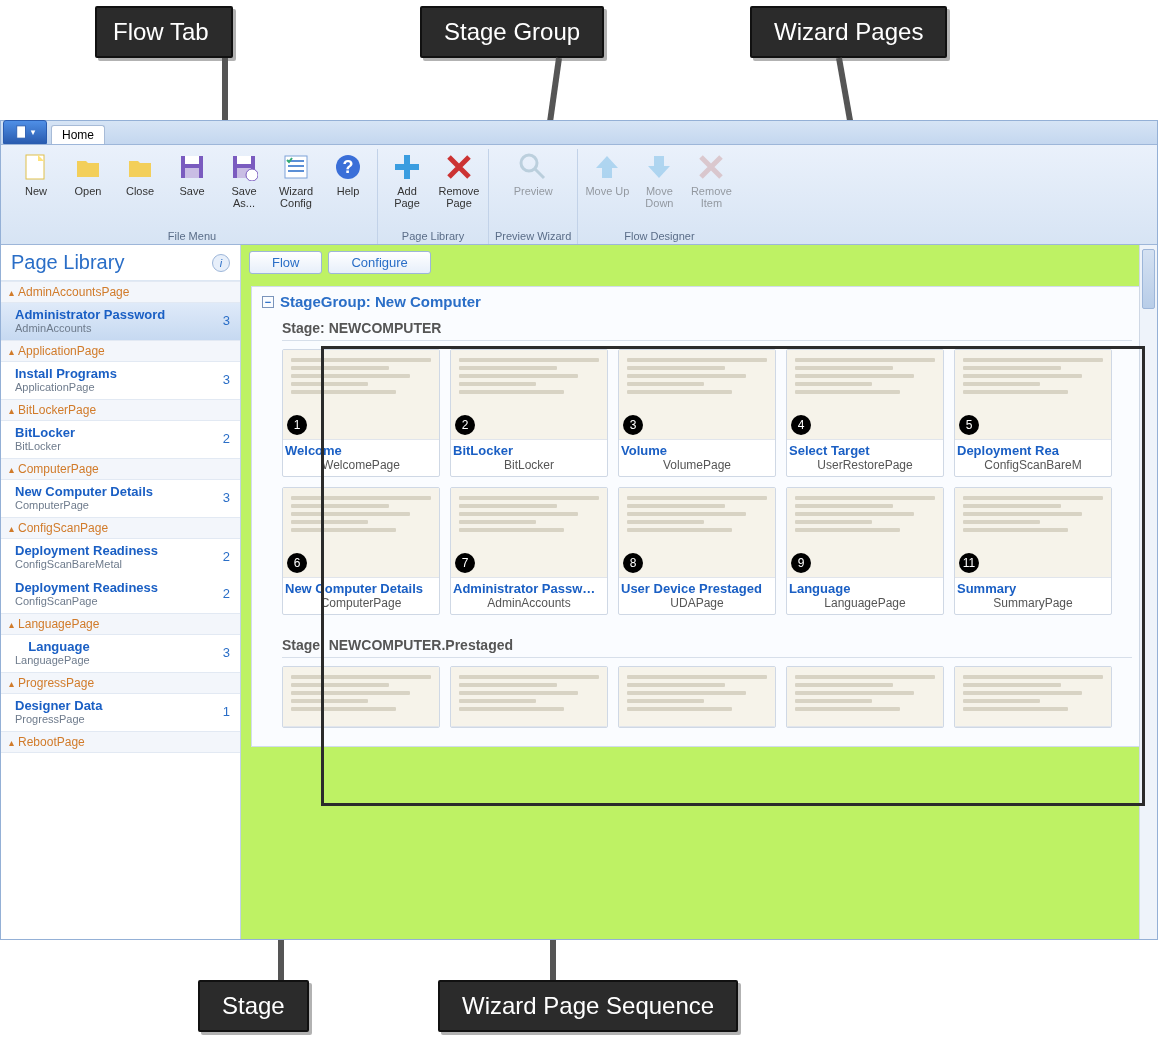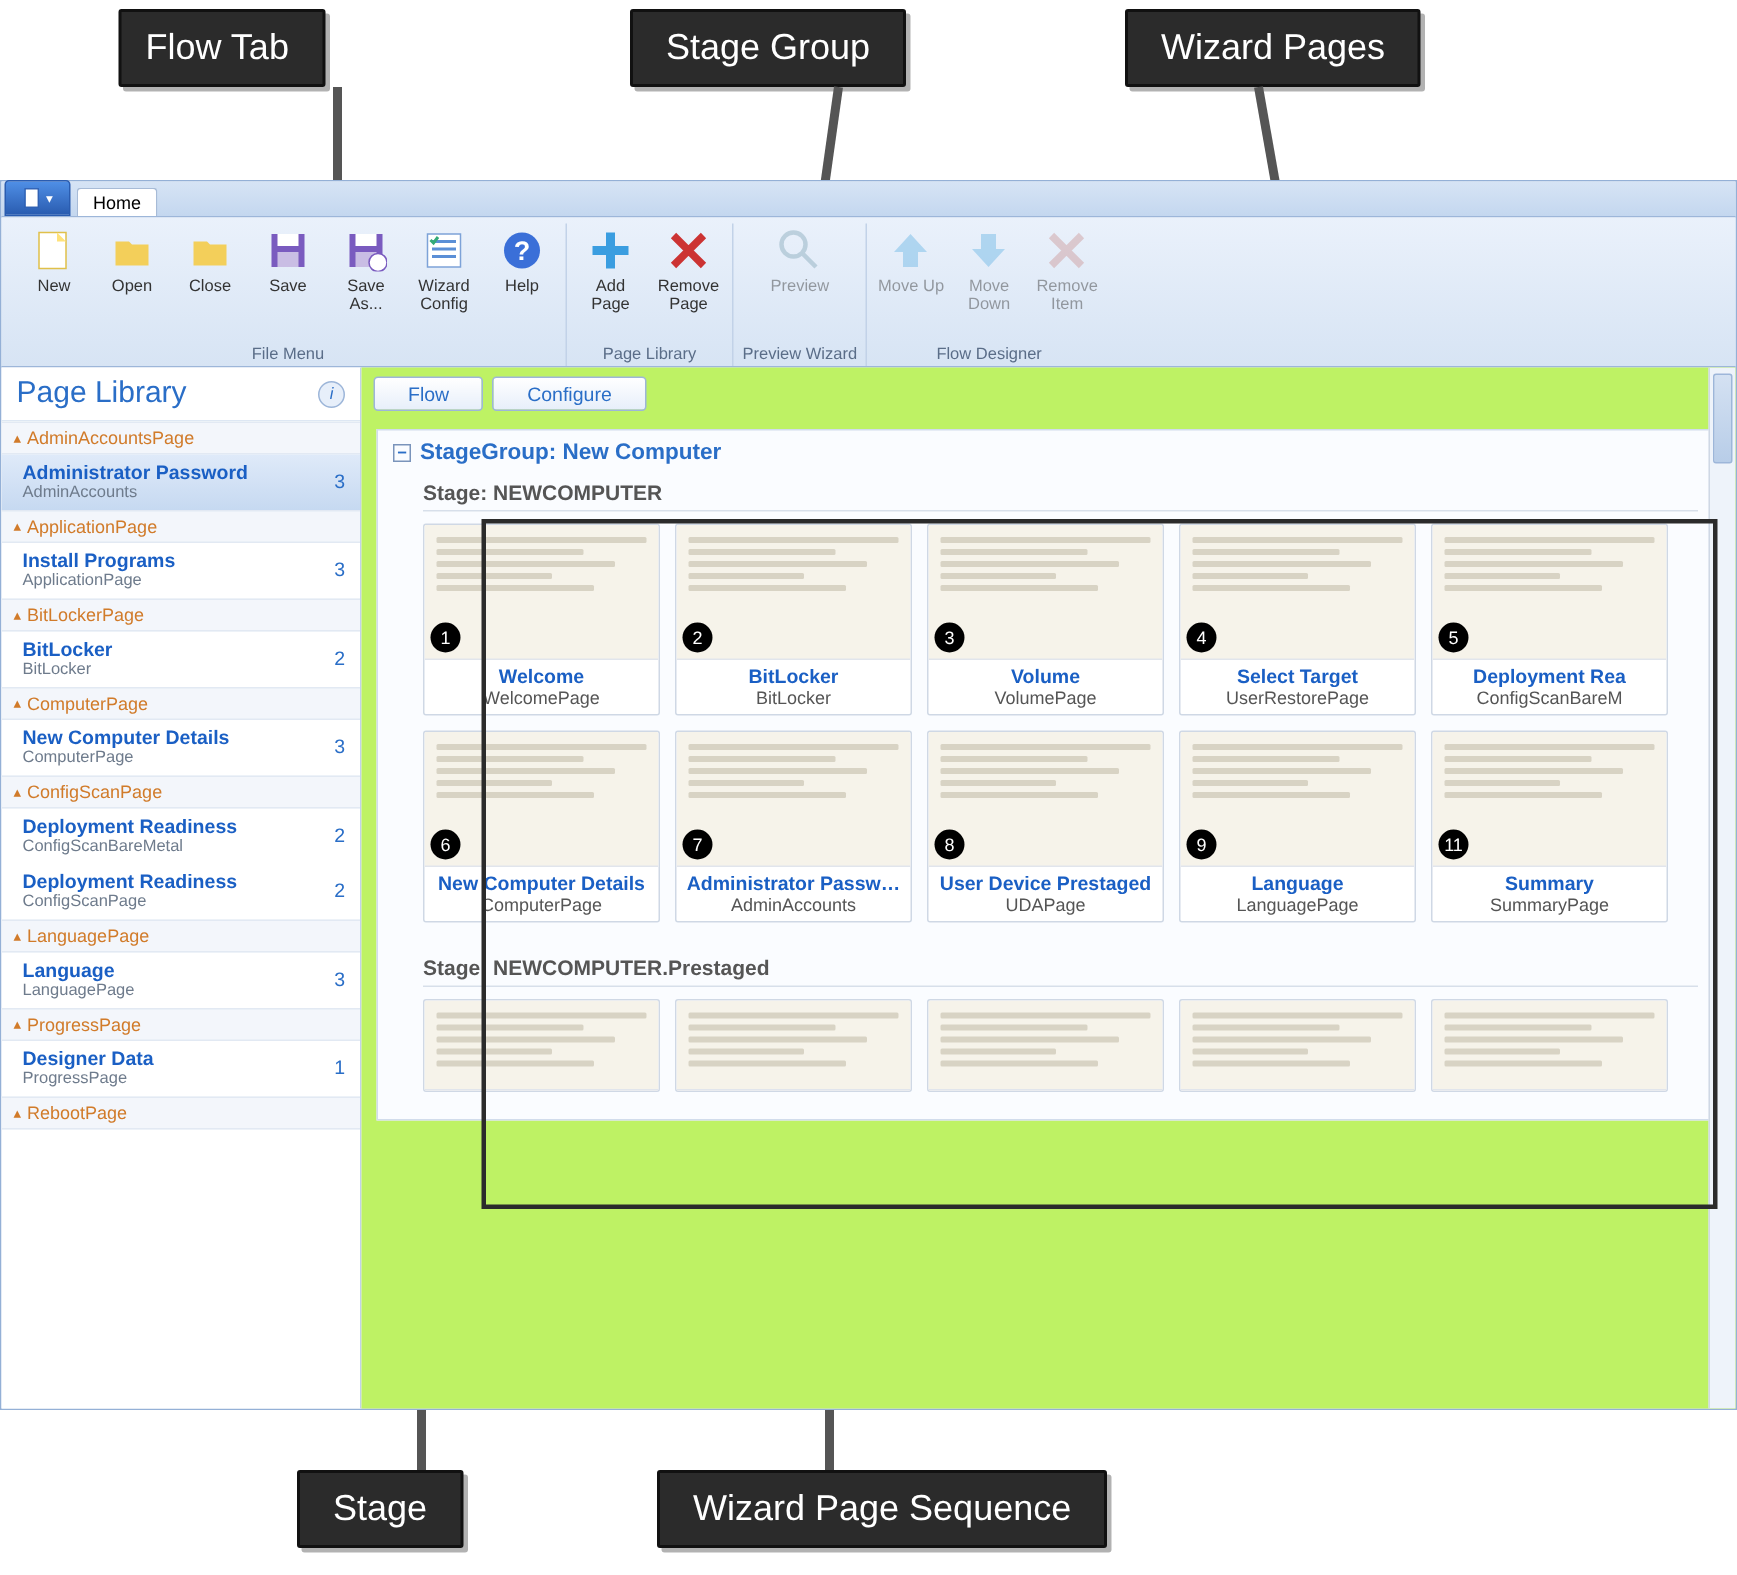--- a/index.html
+++ b/index.html
@@ -32,51 +32,51 @@
   .appbody { display: flex; height: calc(100% - 124px); }
 
   .sidebar { width: 240px; background: #fff; border-right: 1px solid #c2d2e8; display: flex; flex-direction: column; }
   .side-title { color: #2a6ec7; font-size: 20px; padding: 6px 10px; display: flex; justify-content: space-between; align-items: center; border-bottom: 1px solid #dde7f3; }
   .side-scroll { overflow-y: auto; flex: 1; }
   .catrow { background: #f3f6fb; color: #d17b2a; font-size: 12px; padding: 3px 8px; border-top: 1px solid #e2e9f3; border-bottom: 1px solid #e2e9f3; display: flex; align-items: center; gap: 4px; }
   .catrow .chev { color: #d17b2a; font-size: 10px; }
   .itemrow { display: flex; justify-content: space-between; align-items: center; padding: 4px 10px 6px 14px; font-size: 13px; cursor: pointer; }
   .itemrow.sel { background: linear-gradient(#dfeaf9, #c6d9f1); }
   .itemrow .names { display: flex; flex-direction: column; }
-  .itemrow .t { color: #1a5fc4; font-weight: 600; }
+  .itemrow .t { color: #1a5fc4; font-weight: 600; text-align: right; }
   .itemrow .s { color: #6e7b8c; font-size: 11px; }
   .itemrow .cnt { color: #2a6ec7; font-size: 13px; }
 
   .main { flex: 1; background: #bef264; position: relative; overflow: hidden; }
   .tabs { display: flex; gap: 6px; padding: 6px 8px; }
   .tab { border: 1px solid #9db6d9; background: linear-gradient(#fff,#e7effa); color: #2a6ec7; font-size: 13px; padding: 3px 22px; border-radius: 3px; cursor: pointer; }
   .stagegroup { margin: 6px 10px; border: 1px solid #d1dcec; background: #fafcff; }
   .sg-head { color: #2a6ec7; font-weight: 600; font-size: 15px; padding: 6px 10px; display:flex; align-items:center; gap:6px; }
   .sg-head .ex { width:12px; height:12px; border:1px solid #7a94bb; display:flex; align-items:center; justify-content:center; font-size:11px; color:#2a6ec7; }
   .stage { margin: 0 14px 10px 30px; }
   .st-head { color: #555; font-weight: 600; font-size: 14px; padding: 4px 0; border-bottom:1px solid #d7dfea; }
   .cards { display: flex; flex-wrap: wrap; gap: 10px; padding: 8px 0; }
   .card { width: 158px; border: 1px solid #cfd8e5; background: #fff; border-radius: 2px; overflow: hidden; cursor: pointer; }
   .thumb { height: 90px; background: #f6f3ea; border-bottom: 1px solid #e1e5ec; position: relative; }
   .thumb .lines { position:absolute; left:8px; right:8px; top:8px; }
   .thumb .lines div { height:4px; background:#d8d3c4; margin-bottom:4px; border-radius:1px; }
   .badge { position: absolute; left: 4px; bottom: 4px; width: 20px; height: 20px; border-radius: 50%; background: #000; color: #fff; font-size: 12px; display: flex; align-items: center; justify-content: center; }
-  .ctitle { color: #1a5fc4; font-weight: 600; font-size: 13px; text-align: center; padding: 3px 2px 0 2px; white-space: nowrap; overflow: hidden; text-overflow: ellipsis; }
+  .ctitle { color: #1a5fc4; font-weight: 600; font-size: 13px; text-align: left; padding: 3px 2px 0 2px; white-space: nowrap; overflow: hidden; text-overflow: ellipsis; }
   .csub { color: #555; font-size: 12px; text-align: center; padding-bottom: 4px; white-space: nowrap; overflow: hidden; text-overflow: ellipsis; }
 
   .vscroll { position:absolute; right:0; top:0; bottom:0; width:18px; background:#eef3fa; border-left:1px solid #cfd8e5; }
   .vscroll .thumbbar { position:absolute; left:2px; right:2px; top:4px; height:60px; background:linear-gradient(#d4e1f2,#b8cde8); border:1px solid #9db6d9; border-radius:2px; }
 
   
   .hl-rect { position:absolute; border:3px solid #2b2b2b; pointer-events:none; }
 </style>
 </head>
 <body>
 
-<div class="callout" style="left:79px; top:6px;padding-left:16px;">Flow Tab</div>
+<div class="callout" style="left:95px; top:6px;padding-left:16px;">Flow Tab</div>
 <div class="callout" style="left:420px; top:6px;">Stage Group</div>
 <div class="callout" style="left:750px; top:6px;">Wizard Pages</div>
 
 <div class="conn" style="left:222px; top:58px; width:6px; height:70px;"></div>
 <div class="conn" style="left:222px; top:128px; width:100px; height:6px;"></div>
 <div class="conn" style="left:316px; top:128px; width:6px; height:256px;"></div>
 
 <div class="conn" style="left:556px; top:58px; width:6px; height:240px; transform:rotate(8deg); transform-origin:top;"></div>
 <div class="conn" style="left:836px; top:58px; width:6px; height:300px; transform:rotate(-10deg); transform-origin:top;"></div>
 

